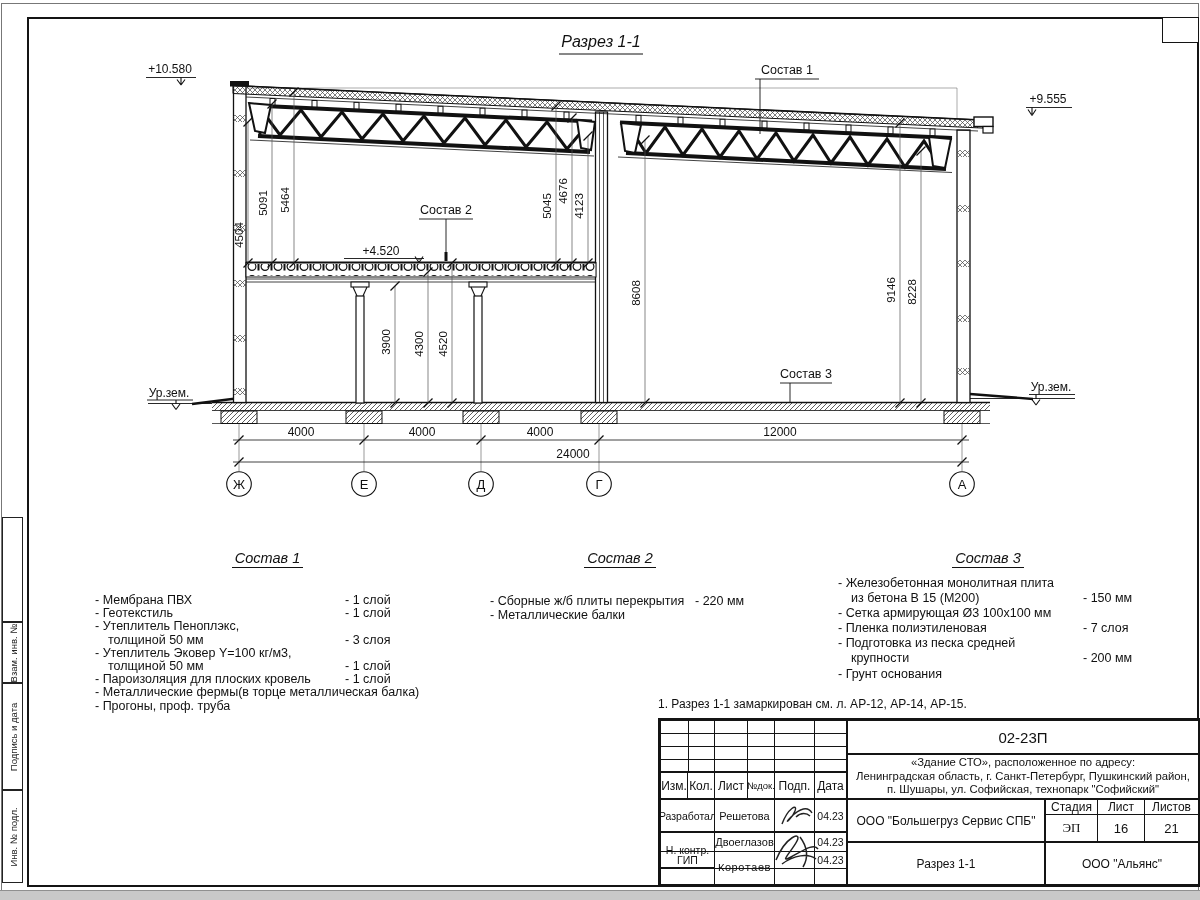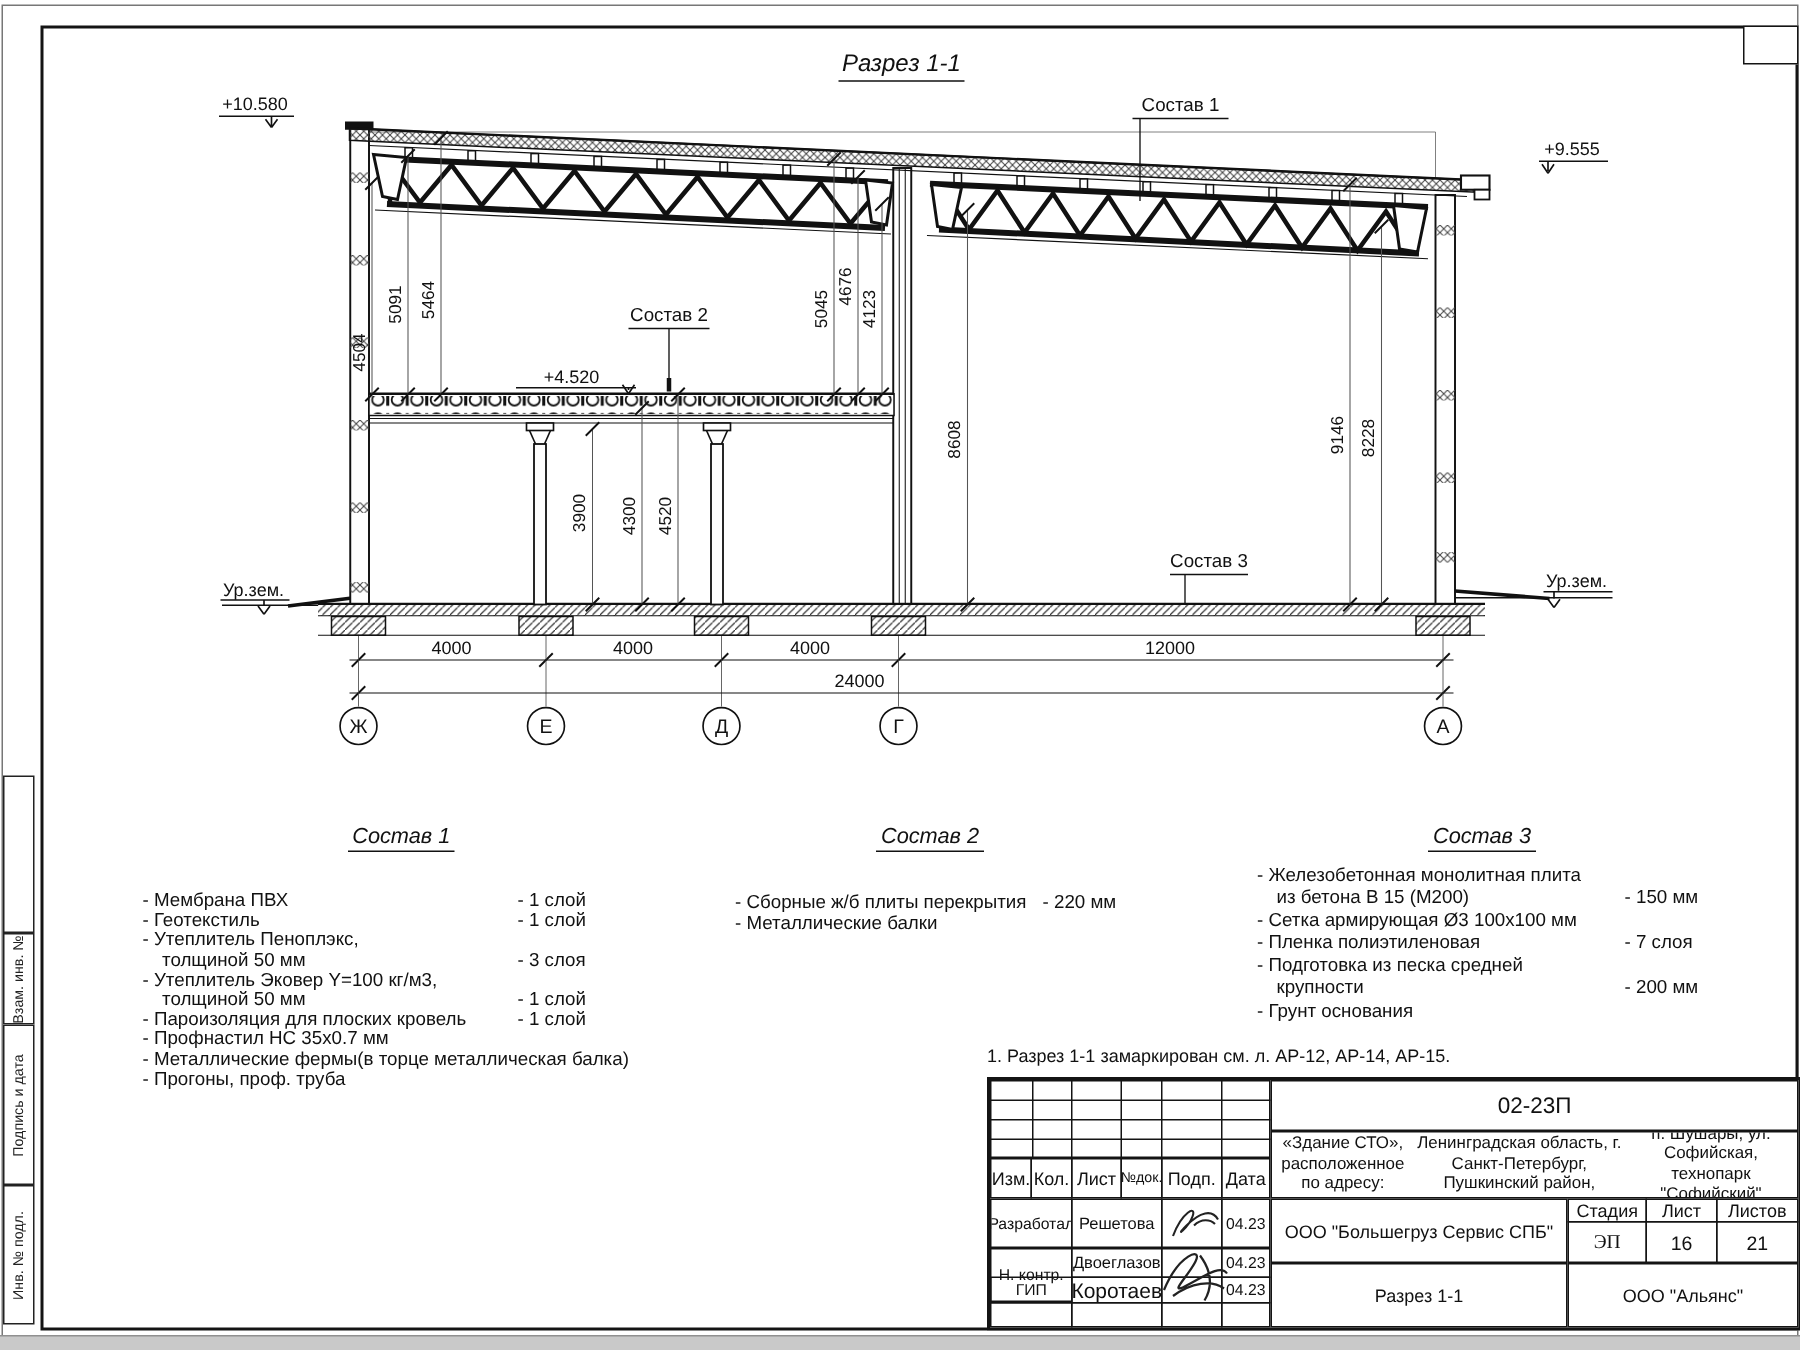--- a/index.html
+++ b/index.html
@@ -345,24 +345,20 @@
       </div>
     <div class="row cont">
         <div class="n">толщиной 50 мм</div>
         <div class="q">- 1 слой</div>
       </div>
     <div class="row">
         <div class="n">- Пароизоляция для плоских кровель</div>
         <div class="q">- 1 слой</div>
       </div>
     <div class="row">
-        <div class="n">- Профнастил НС 35х0.7 мм</div>
-        <div class="q"></div>
-      </div>
-    <div class="row">
         <div class="n" style="width:345px">- Металлические фермы(в торце металлическая балка)</div>
       </div>
     <div class="row">
         <div class="n">- Прогоны, проф. труба</div>
         <div class="q"></div>
       </div>
   </div>
 </div>
 
 <div class="abs sostav s2" style="left:490px;top:550px;width:260px;">
@@ -438,31 +434,31 @@
   <div class="tbc" style="left:54px;top:79px;width:61px;height:33px;font-size:11px;">Решетова</div>
   <div class="tbc" style="left:114px;top:79px;width:41px;height:33px;"></div>
   <div class="tbc" style="left:154px;top:79px;width:33px;height:33px;font-size:10.5px;">04.23</div>
 
   <div class="tbc" style="left:0;top:112px;width:55px;height:36px;font-size:10.5px;">Н. контр.</div>
   <div class="tbc" style="left:54px;top:112px;width:61px;height:20px;font-size:11px;">Двоеглазов</div>
   <div class="tbc" style="left:114px;top:112px;width:41px;height:20px;"></div>
   <div class="tbc" style="left:154px;top:112px;width:33px;height:20px;font-size:10.5px;">04.23</div>
 
   <div class="tbc" style="left:0;top:131px;width:55px;height:18px;font-size:10.5px;">ГИП</div>
-  <div class="tbc" style="left:54px;top:131px;width:61px;height:18px;font-size:14px;">Коротаев</div>
+  <div class="tbc" style="left:54px;top:131px;width:61px;height:34px;font-size:11px;font-family:Liberation Mono, monospace;">Коротаев</div>
   <div class="tbc" style="left:114px;top:131px;width:41px;height:18px;"></div>
   <div class="tbc" style="left:154px;top:131px;width:33px;height:18px;font-size:10.5px;">04.23</div>
 
   <div class="tbc" style="left:0;top:148px;width:55px;height:17px;"></div>
   <div class="tbc" style="left:54px;top:148px;width:61px;height:17px;"></div>
   <div class="tbc" style="left:114px;top:148px;width:41px;height:17px;"></div>
   <div class="tbc" style="left:154px;top:148px;width:33px;height:17px;"></div>
 
   <div class="tbc code" style="left:187px;top:0;width:352px;height:34px;">02-23П</div>
-  <div class="tbc addr" style="left:187px;top:34px;width:352px;height:45px;">
+  <div class="tbc addr" style="left:187px;top:34px;width:352px;height:45px;flex-direction:column;">
     <div>«Здание СТО», расположенное по адресу:</div>
     <div>Ленинградская область, г. Санкт-Петербург, Пушкинский район,</div>
     <div>п. Шушары, ул. Софийская, технопарк "Софийский"</div>
   </div>
   <div class="tbc" style="left:187px;top:79px;width:198px;height:43px;">ООО "Большегруз Сервис СПБ"</div>
   <div class="tbc" style="left:187px;top:122px;width:198px;height:43px;">Разрез 1-1</div>
   <div class="tbc" style="left:385px;top:79px;width:53px;height:16px;">Стадия</div>
   <div class="tbc" style="left:437px;top:79px;width:48px;height:16px;">Лист</div>
   <div class="tbc" style="left:484px;top:79px;width:55px;height:16px;">Листов</div>
   <div class="tbc" style="left:385px;top:94px;width:53px;height:28px;font-size:13px;font-family:Liberation Serif, serif;">ЭП</div>

